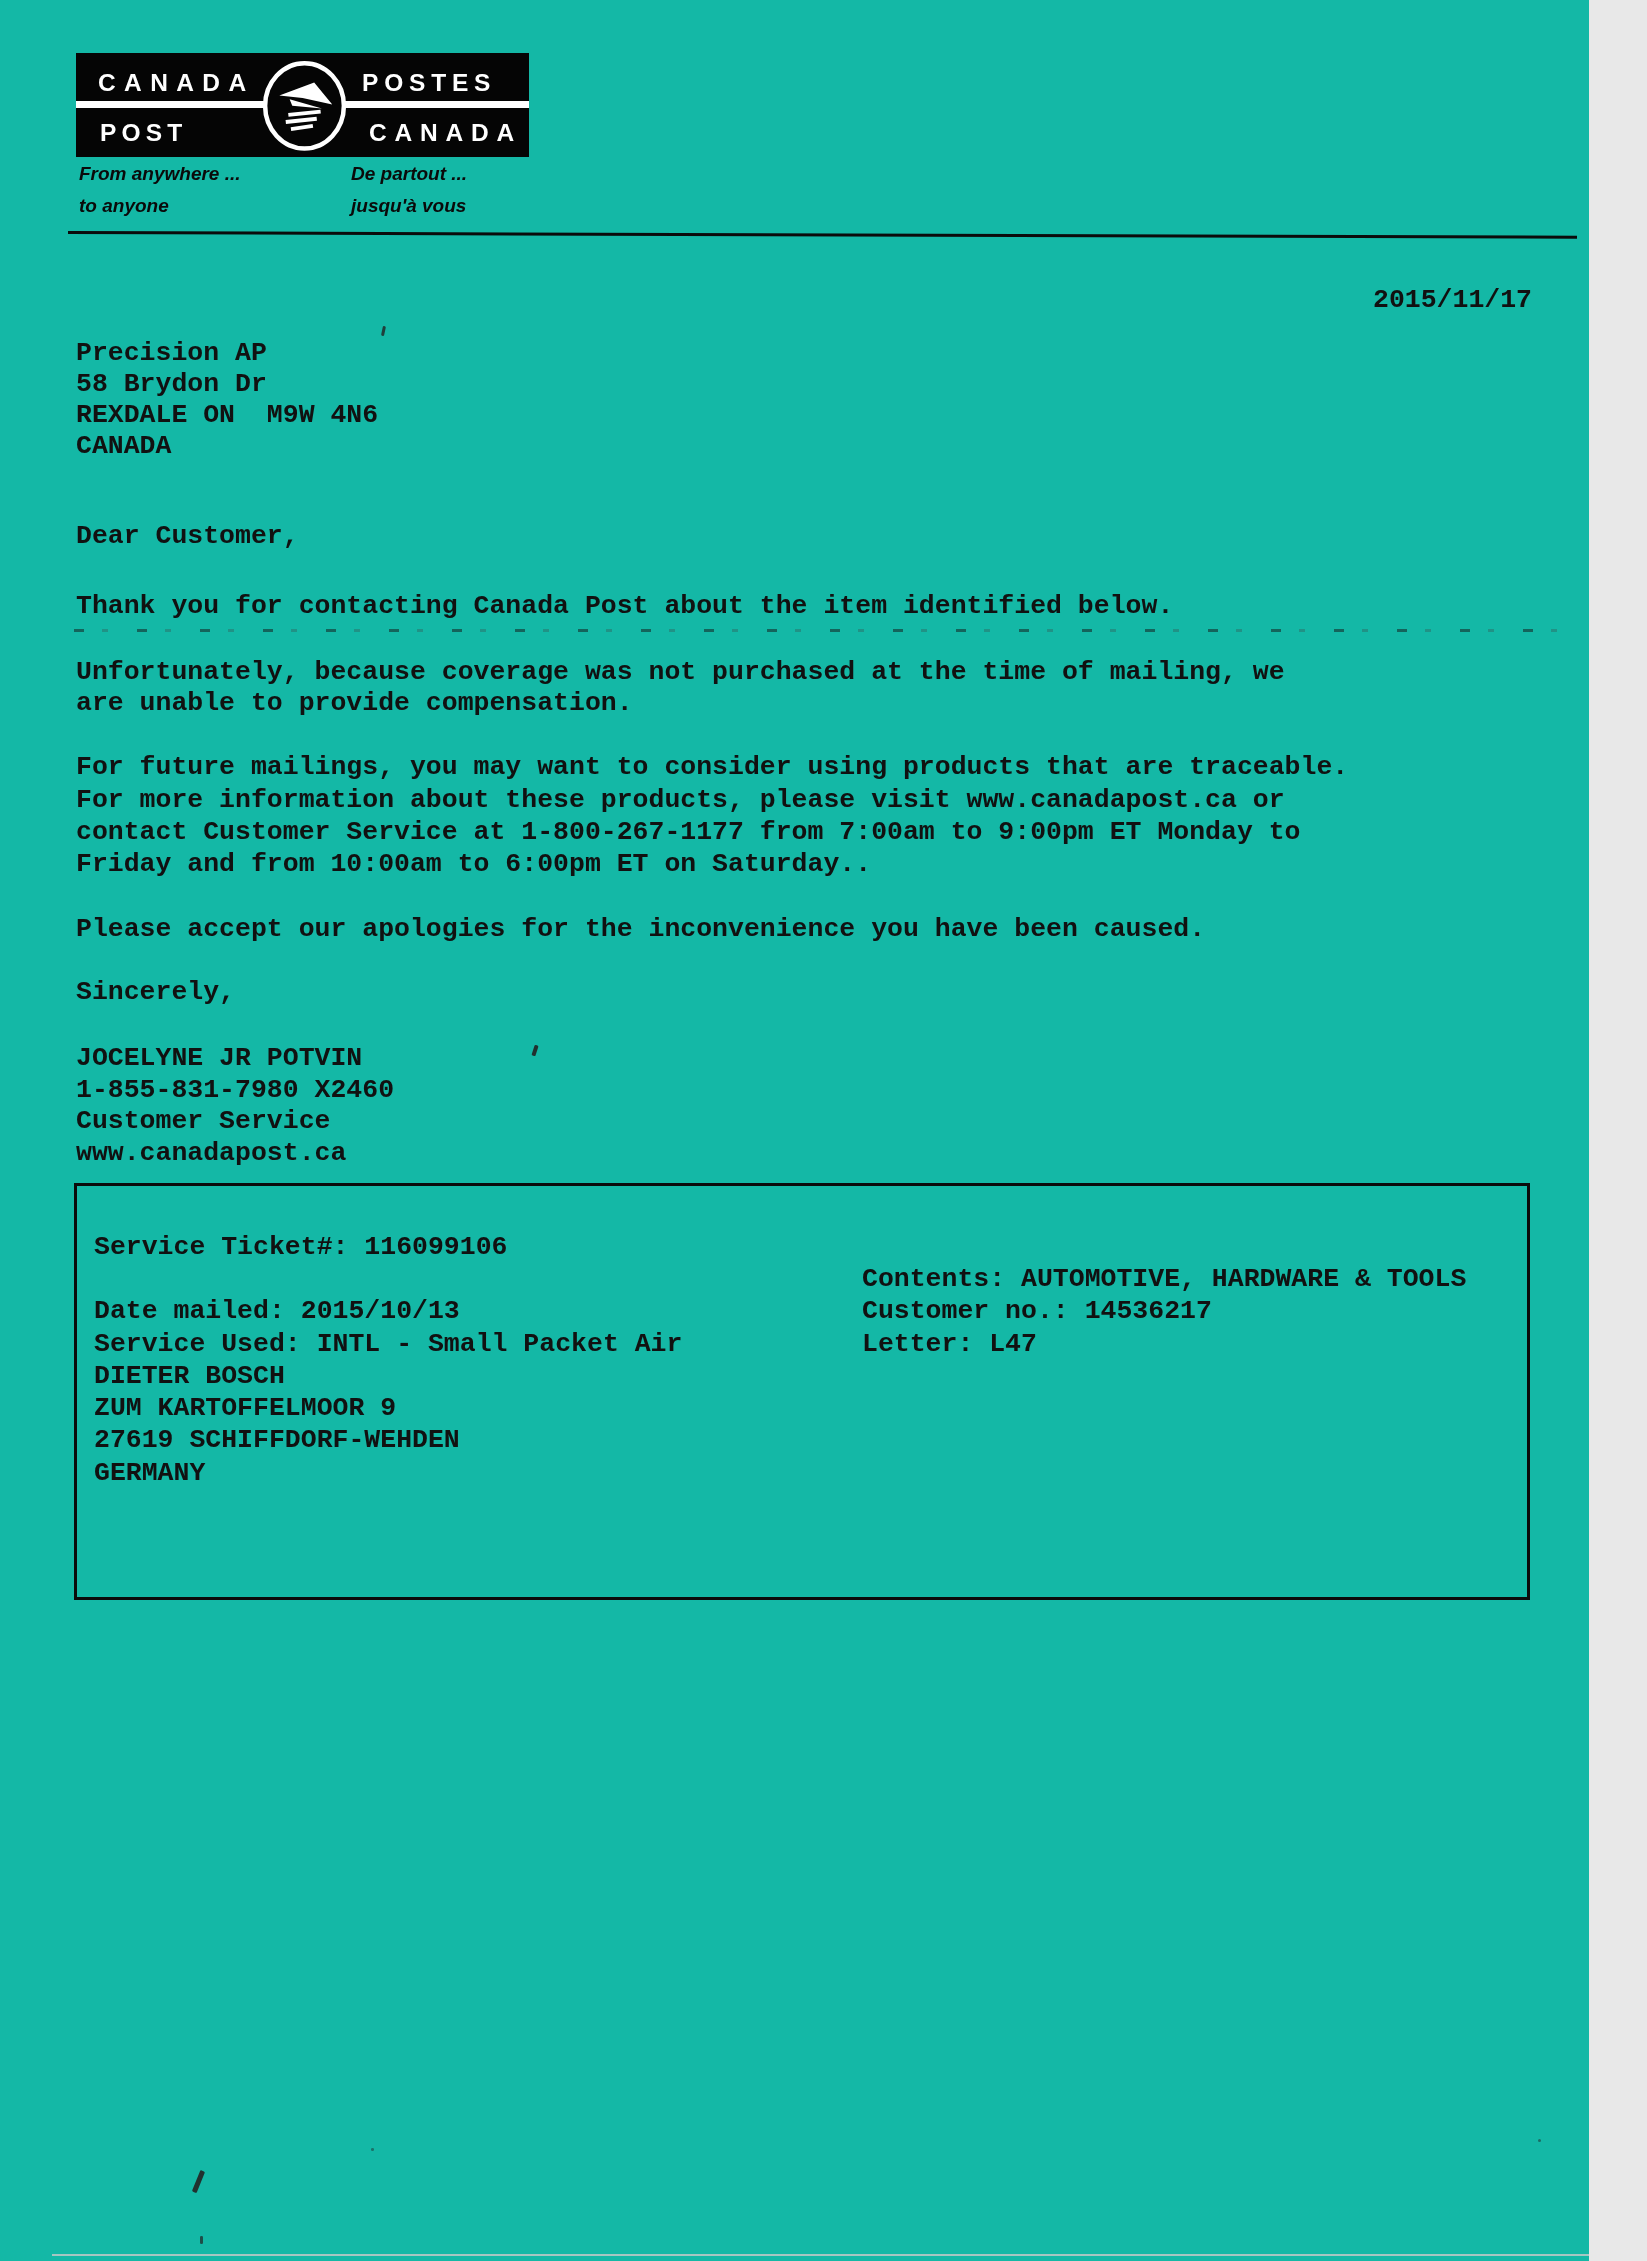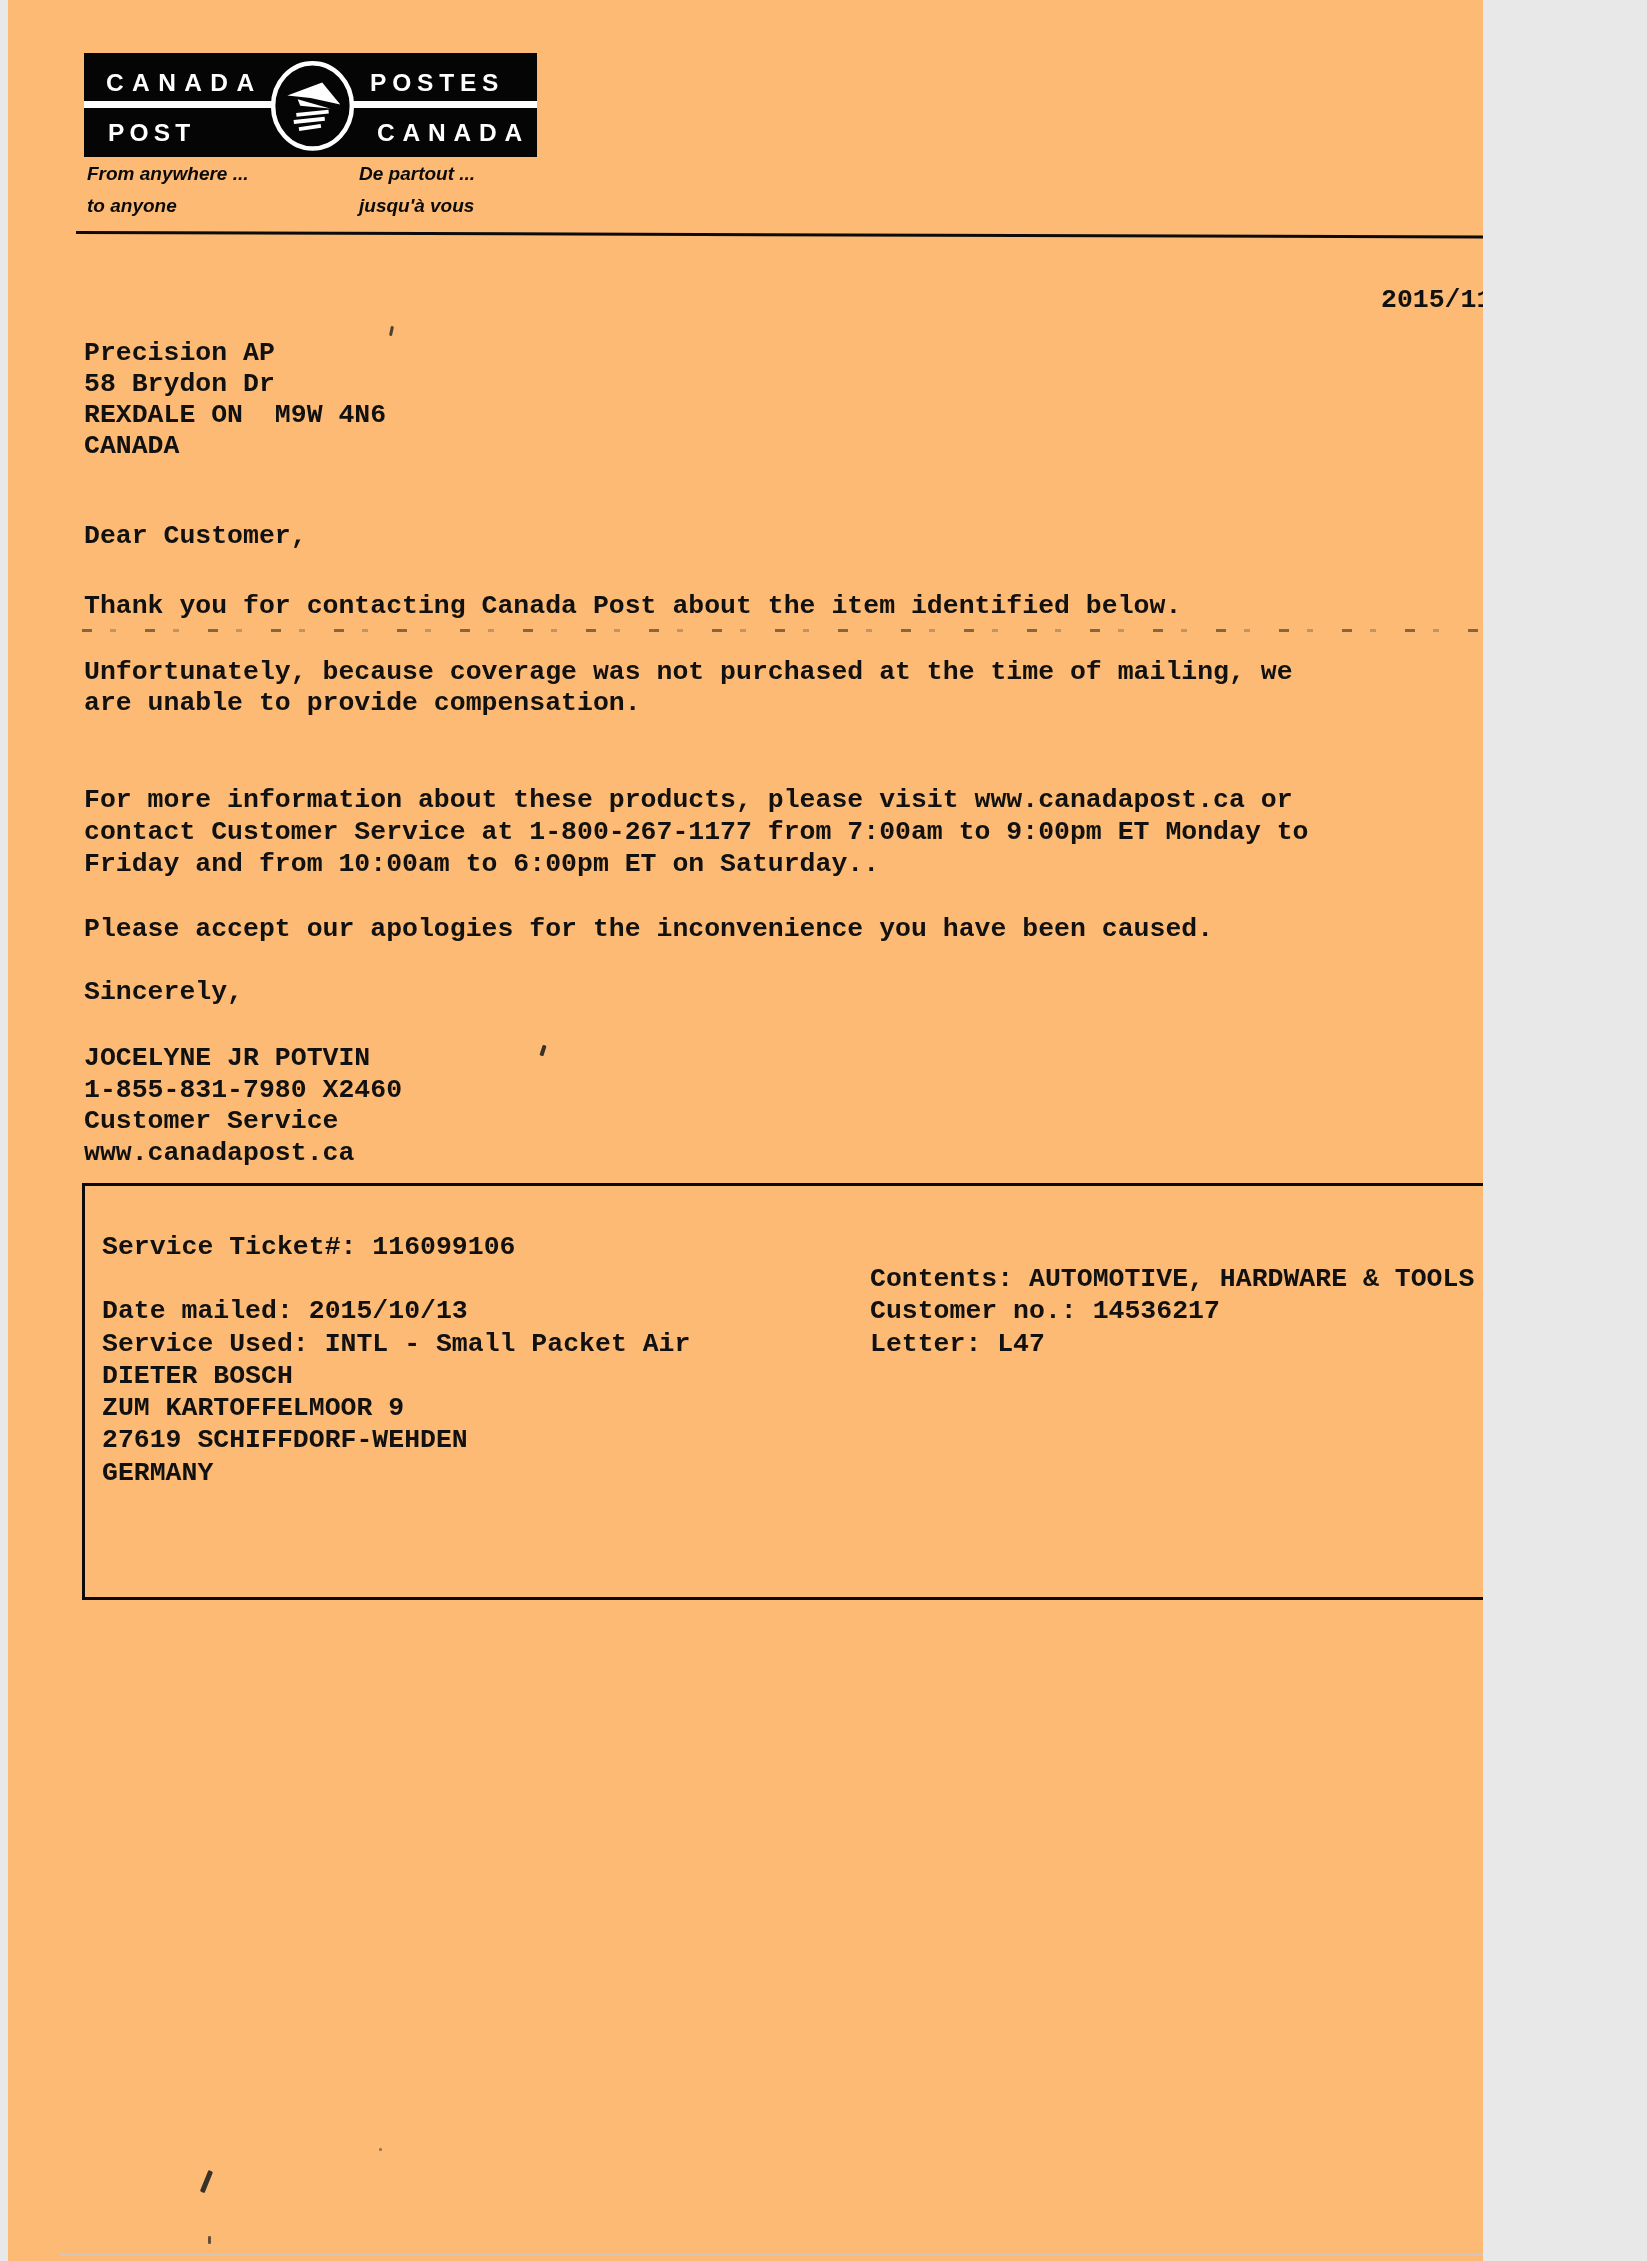--- a/index.html
+++ b/index.html
@@ -1,23 +1,22 @@
 <!DOCTYPE html>
 <html style="font-size:10.3px"><head>
 <meta charset="utf-8">
 <style>
   html,body{margin:0;padding:0;background:#e8e8e8;}
   .page{
     position:relative;
-    width:1475px;height:2261px;
-    background:#fdba74;
+    width:1589px;height:2261px;
+    background:#14b8a6;
     overflow:hidden;
     font-family:"Liberation Mono","DejaVu Sans Mono",monospace;
     color:#0d0d0d;
-    margin-left:8px;
   }
   
   .banner{
     position:absolute;left:76px;top:53px;width:453px;height:104px;
     background:#050505;
   }
   .banner .bword{
     position:absolute;color:#ffffff;
     font-family:"Liberation Sans","DejaVu Sans",sans-serif;
     font-weight:bold;font-size:24.5px;line-height:1;white-space:pre;
@@ -89,20 +88,21 @@
   <div class="ln" style="top:431px">CANADA</div>
 
   <div class="ln" style="top:521px">Dear Customer,</div>
   <div class="ln" style="top:591px">Thank you for contacting Canada Post about the item identified below.</div>
 
   <div class="smudge"></div>
 
   <div class="ln" style="top:657px">Unfortunately, because coverage was not purchased at the time of mailing, we</div>
   <div class="ln" style="top:688px">are unable to provide compensation.</div>
 
+  <div class="ln" style="top:752px">For future mailings, you may want to consider using products that are traceable.</div>
   <div class="ln" style="top:785px">For more information about these products, please visit www.canadapost.ca or</div>
   <div class="ln" style="top:817px">contact Customer Service at 1-800-267-1177 from 7:00am to 9:00pm ET Monday to</div>
   <div class="ln" style="top:849px">Friday and from 10:00am to 6:00pm ET on Saturday..</div>
 
   <div class="ln" style="top:914px">Please accept our apologies for the inconvenience you have been caused.</div>
 
   <div class="ln" style="top:977px">Sincerely,</div>
 
   <div class="ln" style="top:1043px">JOCELYNE JR POTVIN</div>
   <div class="ln" style="top:1075px">1-855-831-7980 X2460</div>

